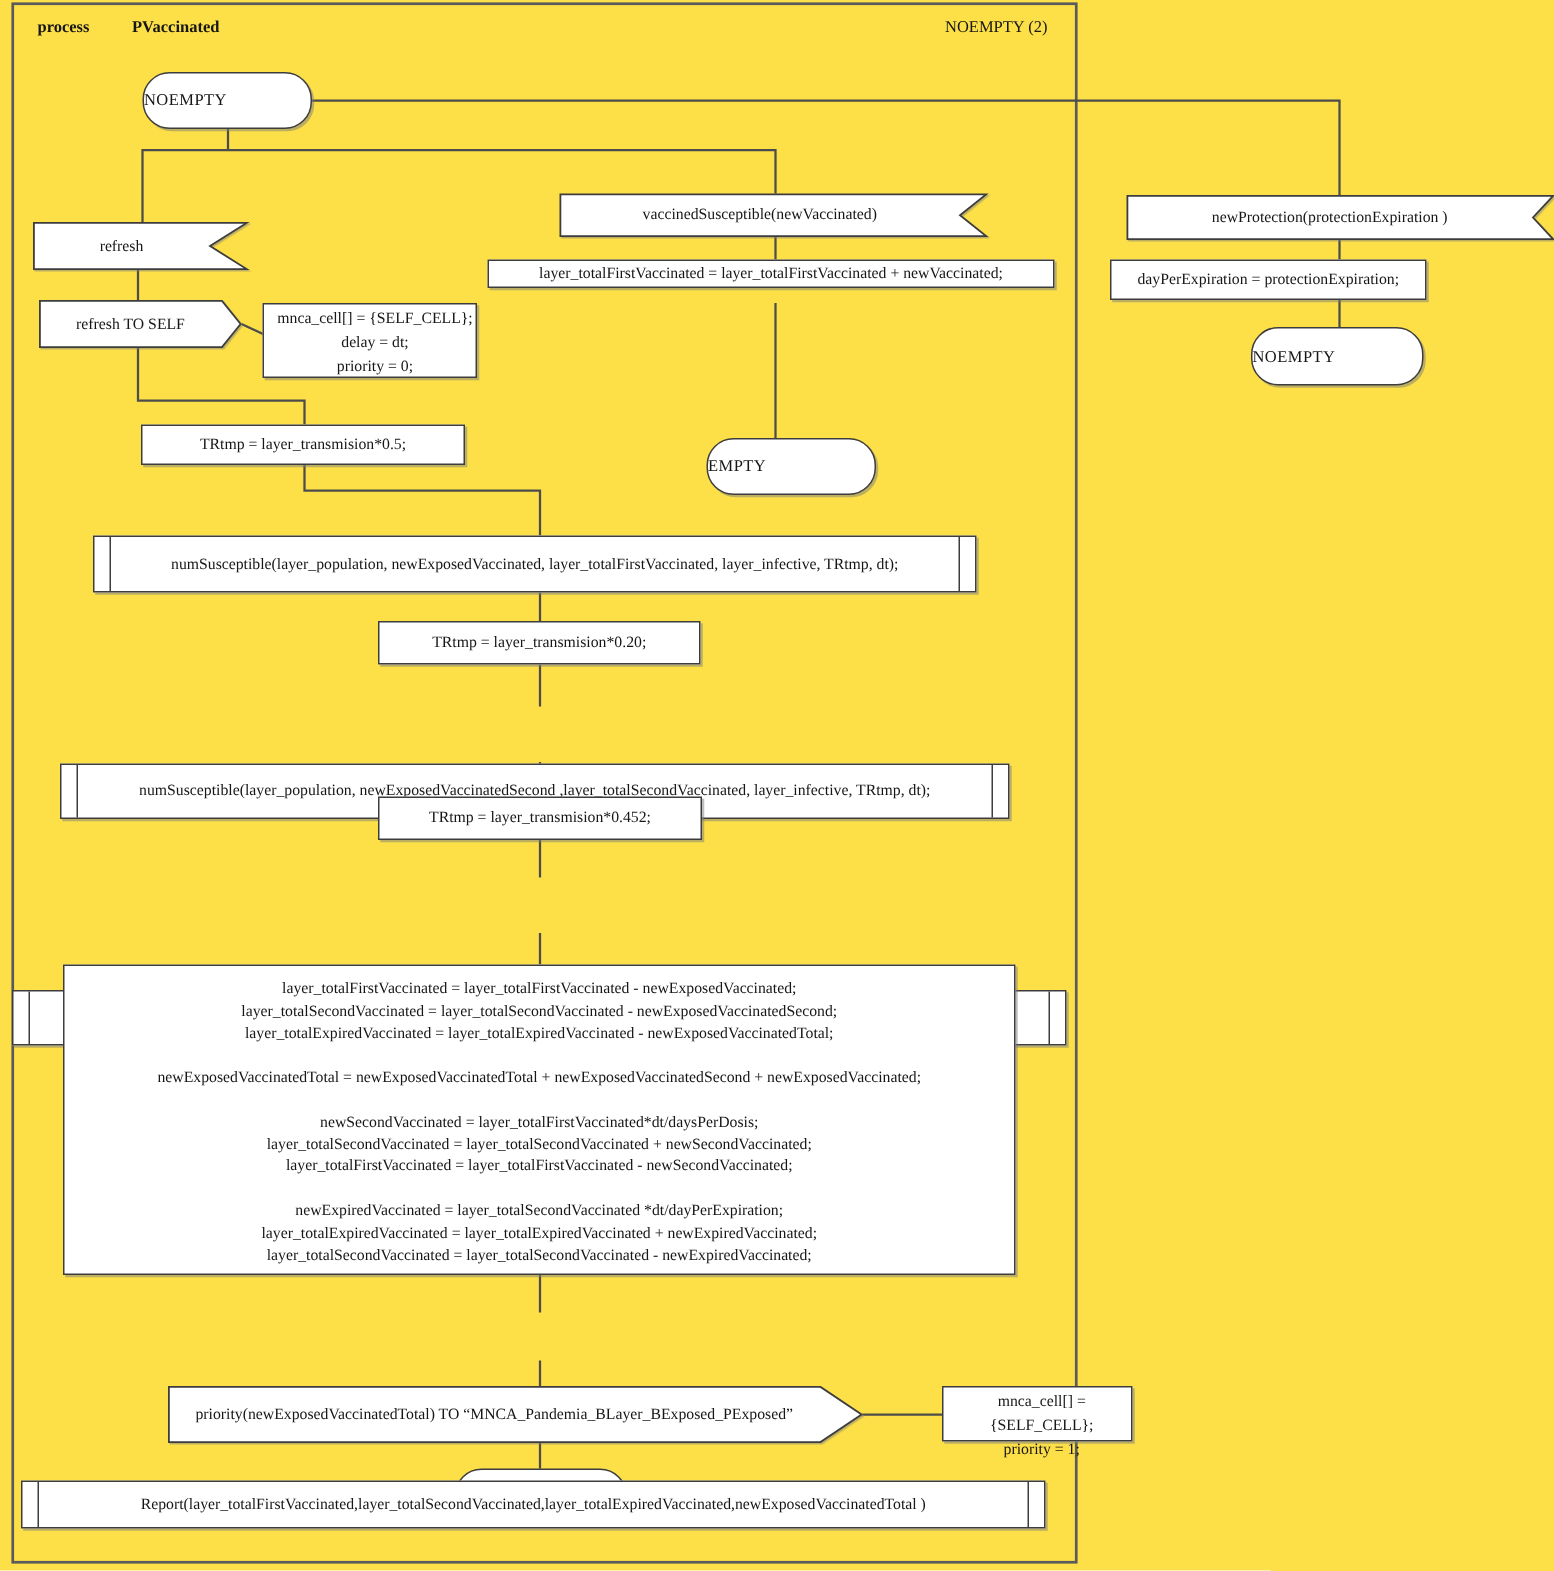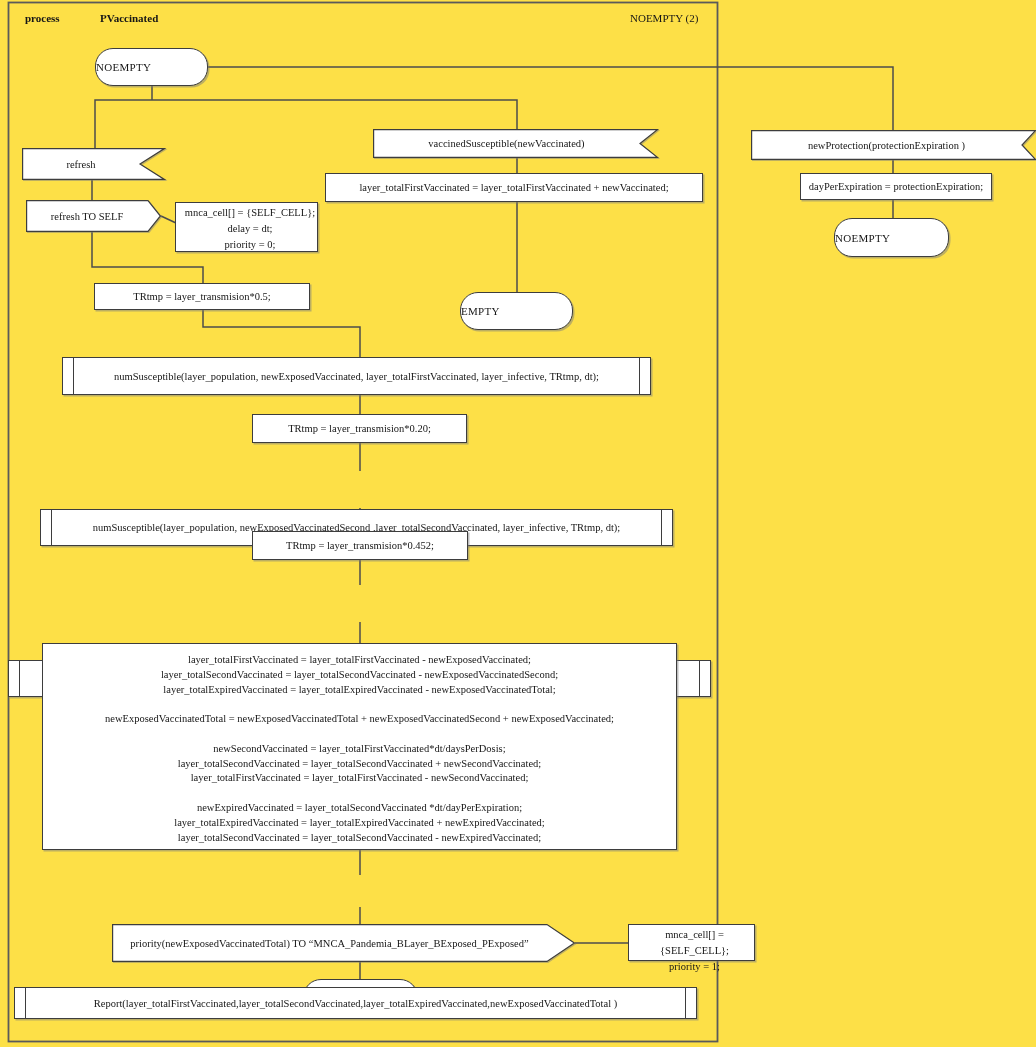--- a/index.html
+++ b/index.html
@@ -70,27 +70,27 @@
     <polyline points="360,962 360,979"></polyline>
     <polyline points="517,158 517,173"></polyline>
     <polyline points="517,202 517,292"></polyline>
     <polyline points="893,160 893,173"></polyline>
     <polyline points="893,199 893,218"></polyline>
     <polyline points="161,216 176,223"></polyline>
     <polyline points="575,943 628,943"></polyline>
   </svg>
 
   <div class="hdr" style="left:25px;top:12px;">process</div>
-  <div class="hdr" style="left:100px;top:12px;">PVaccinated</div>
+  <div class="hdr" style="left:88px;top:12px;">PVaccinated</div>
   <div class="hdr plain" style="left:630px;top:12px;">NOEMPTY (2)</div>
 
   <div class="node state" style="left:95px;top:48px;width:113px;height:38px;">
     <span>NOEMPTY</span>
   </div>
-  <div class="node state" style="left:460px;top:292px;width:113px;height:38px;">
+  <div class="node state" style="left:471px;top:292px;width:113px;height:38px;">
     <span>EMPTY</span>
   </div>
   <div class="node state" style="left:834px;top:218px;width:115px;height:39px;">
     <span>NOEMPTY</span>
   </div>
   <div class="node state" style="left:303px;top:979px;width:115px;height:38px;">
     <span>NOEMPTY</span>
   </div>
 
   <div class="sigwrap" style="left:22px;top:148px;width:143px;height:32px;">
@@ -125,23 +125,23 @@
     <svg width="463" height="38">
       <polygon points="0.6,0.6 435,0.6 462.4,19 435,37.4 0.6,37.4" fill="#ffffff" stroke="#3d3d3d" stroke-width="1.2"></polygon>
     </svg>
     <div class="siglabel small" style="width:435px;">priority(newExposedVaccinatedTotal) TO “MNCA_Pandemia_BLayer_BExposed_PExposed”</div>
   </div>
 
   <div class="node box multiline" style="left:175px;top:202px;width:143px;height:50px;padding:2px 0 0 7px;line-height:16px;">mnca_cell[] = {SELF_CELL};
 delay = dt;
 priority = 0;</div>
 
-  <div class="node box" style="left:325px;top:173px;width:378px;height:29px;">layer_totalFirstVaccinated = layer_totalFirstVaccinated + newVaccinated;</div>
+  <div class="node box" style="left:325px;top:173px;width:378px;height:19px;">layer_totalFirstVaccinated = layer_totalFirstVaccinated + newVaccinated;</div>
 
-  <div class="node box" style="left:800px;top:173px;width:192px;height:27px;">dayPerExpiration = protectionExpiration;</div>
+  <div class="node box" style="left:740px;top:173px;width:211px;height:27px;">dayPerExpiration = protectionExpiration;</div>
 
   <div class="node box" style="left:94px;top:283px;width:216px;height:27px;">TRtmp  = layer_transmision*0.5;</div>
 
   <div class="node box subprocess" style="left:62px;top:357px;width:589px;height:38px;">
     <span>numSusceptible(layer_population, newExposedVaccinated, layer_totalFirstVaccinated, layer_infective, TRtmp, dt);</span>
   </div>
 
   <div class="node box" style="left:252px;top:414px;width:215px;height:29px;">TRtmp = layer_transmision*0.20;</div>
 
   <div class="node box subprocess" style="left:40px;top:471px;width:633px;height:37px;">

